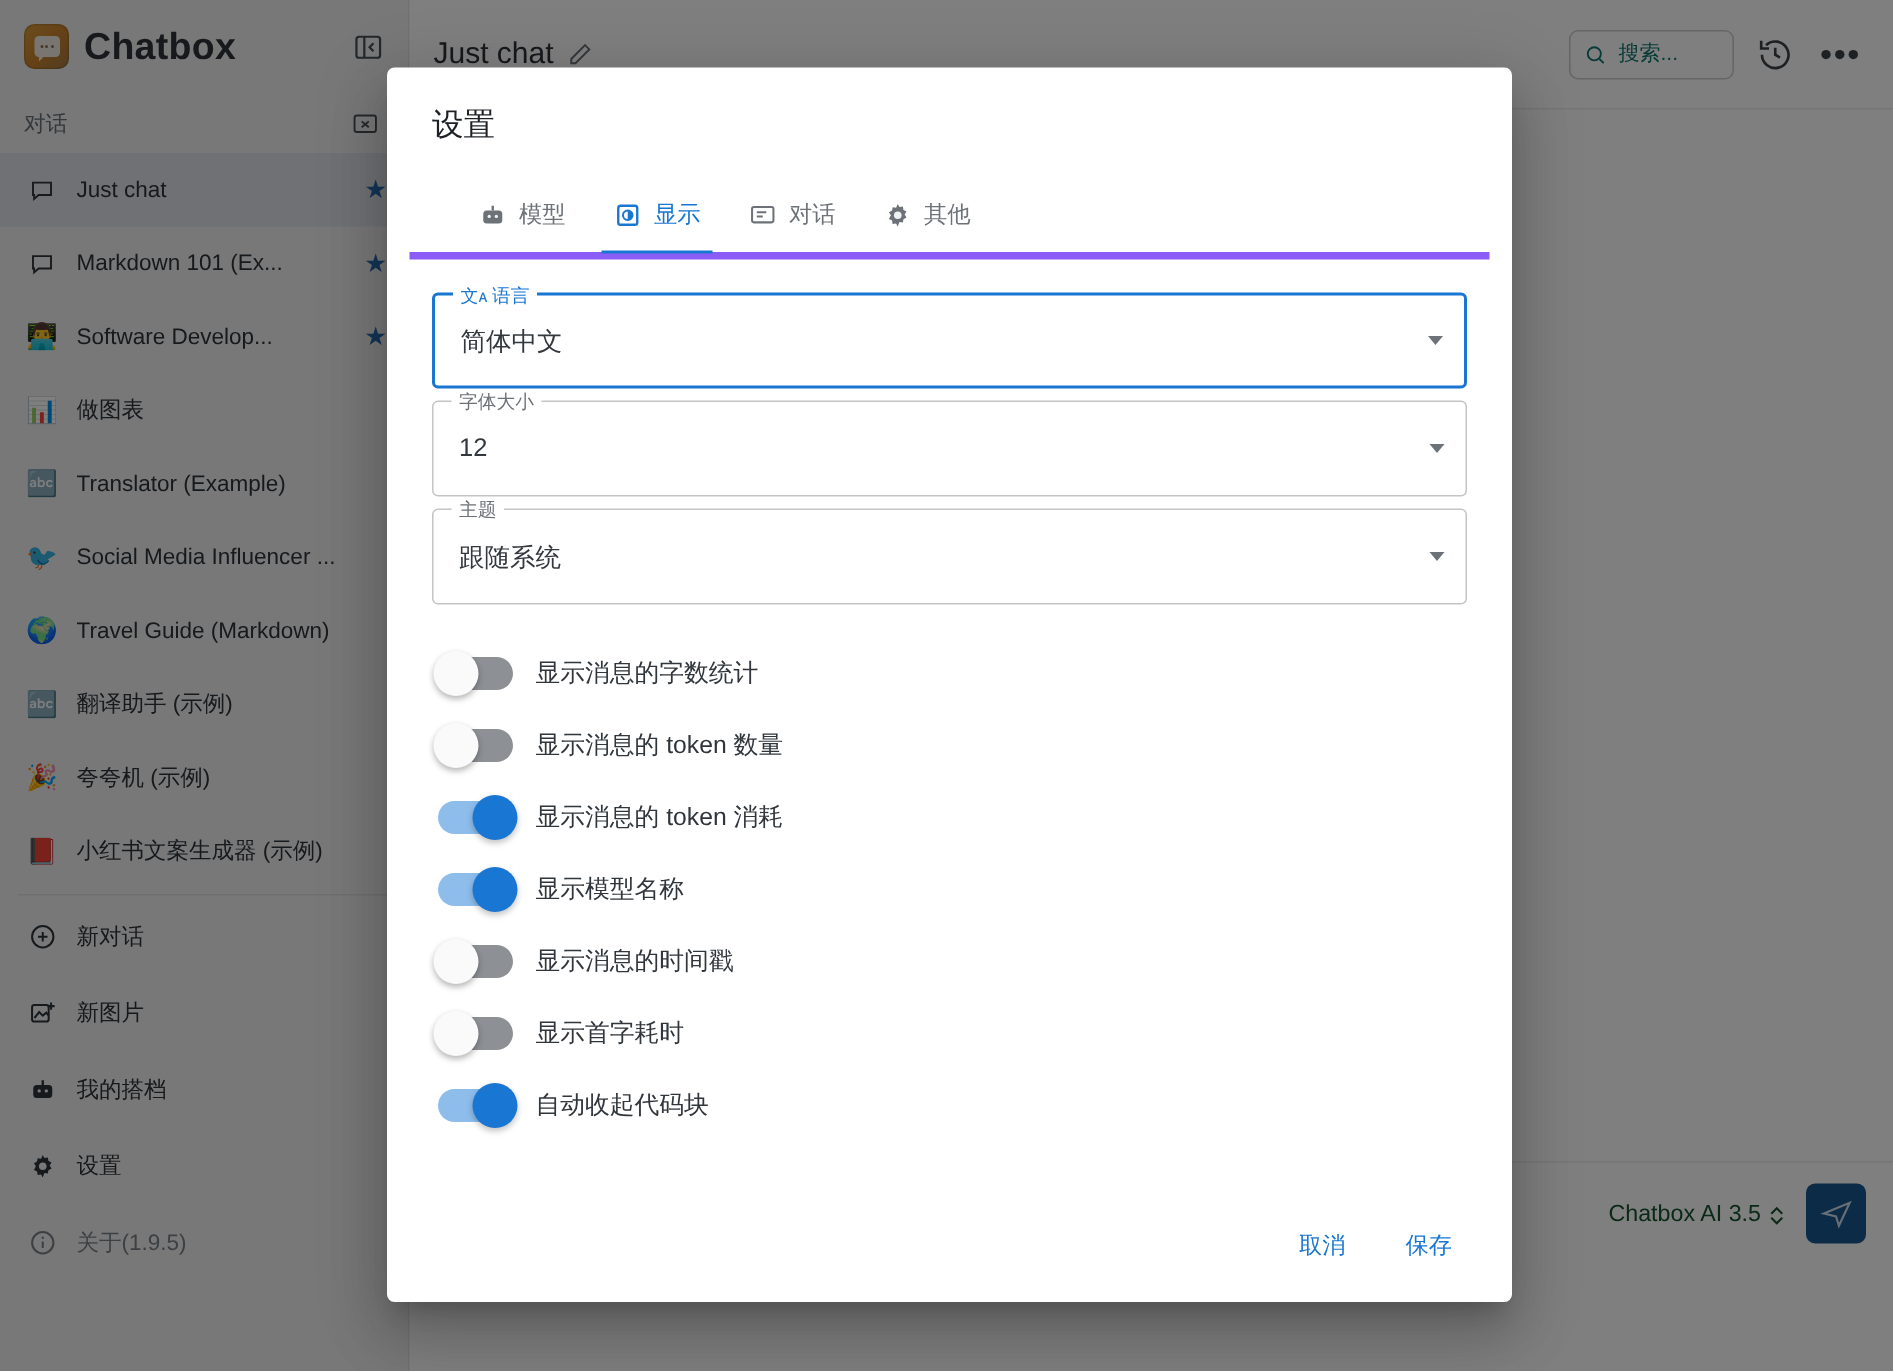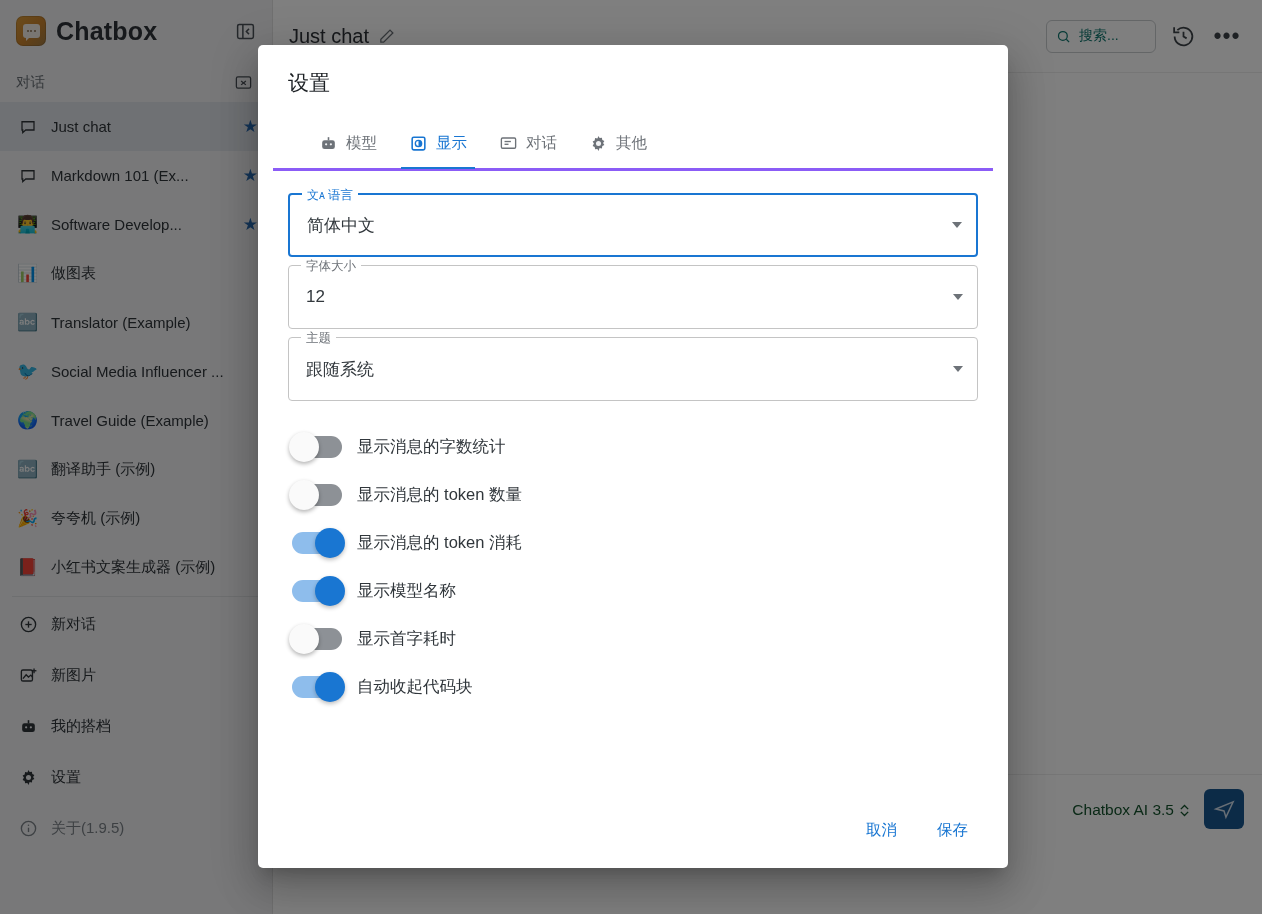--- a/index.html
+++ b/index.html
@@ -111,21 +111,21 @@
     position: absolute; inset: 0; background: rgba(0,0,0,.5); z-index: 40;
   }
   .dialog {
     position: absolute; left: 258px; top: 45px;
     width: 750px; height: 823px; background: #fff;
     border-radius: 5px; z-index: 50;
     box-shadow: 0 11px 15px -7px rgba(0,0,0,.2),0 24px 38px 3px rgba(0,0,0,.14),0 9px 46px 8px rgba(0,0,0,.12);
     display: flex; flex-direction: column;
   }
   .dlg-title { padding: 24px 30px 10px 30px; font-size: 21px; color: #1d2125; }
-  .tabs { display: flex; padding: 0 30px; border-bottom: 3px solid #8b5cf6; margin: 12px 15px 0 15px; }
+  .tabs { display: flex; padding: 0 30px; border-bottom: 5px solid #8b5cf6; margin: 12px 15px 0 15px; }
   .tab {
     display: flex; align-items: center; gap: 8px;
     padding: 14px 16px 14px 16px; font-size: 15.5px; color: #6d7278; cursor: pointer;
     position: relative;
   }
   .tab.active { color: #1976d2; }
   .tab.active::after {
     content: ""; position: absolute; left: 8px; right: 8px; bottom: -1px;
     height: 2px; background: #1976d2;
   }
@@ -243,21 +243,21 @@
         <div class="sb-item">
           <span class="ico">🔤</span>
           <span class="lbl">Translator (Example)</span>
         </div>
         <div class="sb-item">
           <span class="ico">🐦</span>
           <span class="lbl">Social Media Influencer ...</span>
         </div>
         <div class="sb-item">
           <span class="ico">🌍</span>
-          <span class="lbl">Travel Guide (Example)</span>
+          <span class="lbl">Travel Guide (Markdown)</span>
         </div>
         <div class="sb-item">
           <span class="ico">🔤</span>
           <span class="lbl">翻译助手 (示例)</span>
         </div>
         <div class="sb-item">
           <span class="ico">🎉</span>
           <span class="lbl">夸夸机 (示例)</span>
         </div>
         <div class="sb-item">
@@ -466,20 +466,26 @@
           <div class="trow">
             <span class="switch on">
               <span class="knob"></span>
             </span>
             <span class="tlabel">显示模型名称</span>
           </div>
           <div class="trow">
             <span class="switch">
               <span class="knob"></span>
             </span>
+            <span class="tlabel">显示消息的时间戳</span>
+          </div>
+          <div class="trow">
+            <span class="switch">
+              <span class="knob"></span>
+            </span>
             <span class="tlabel">显示首字耗时</span>
           </div>
           <div class="trow">
             <span class="switch on">
               <span class="knob"></span>
             </span>
             <span class="tlabel">自动收起代码块</span>
           </div>
         </div>
     </div>

